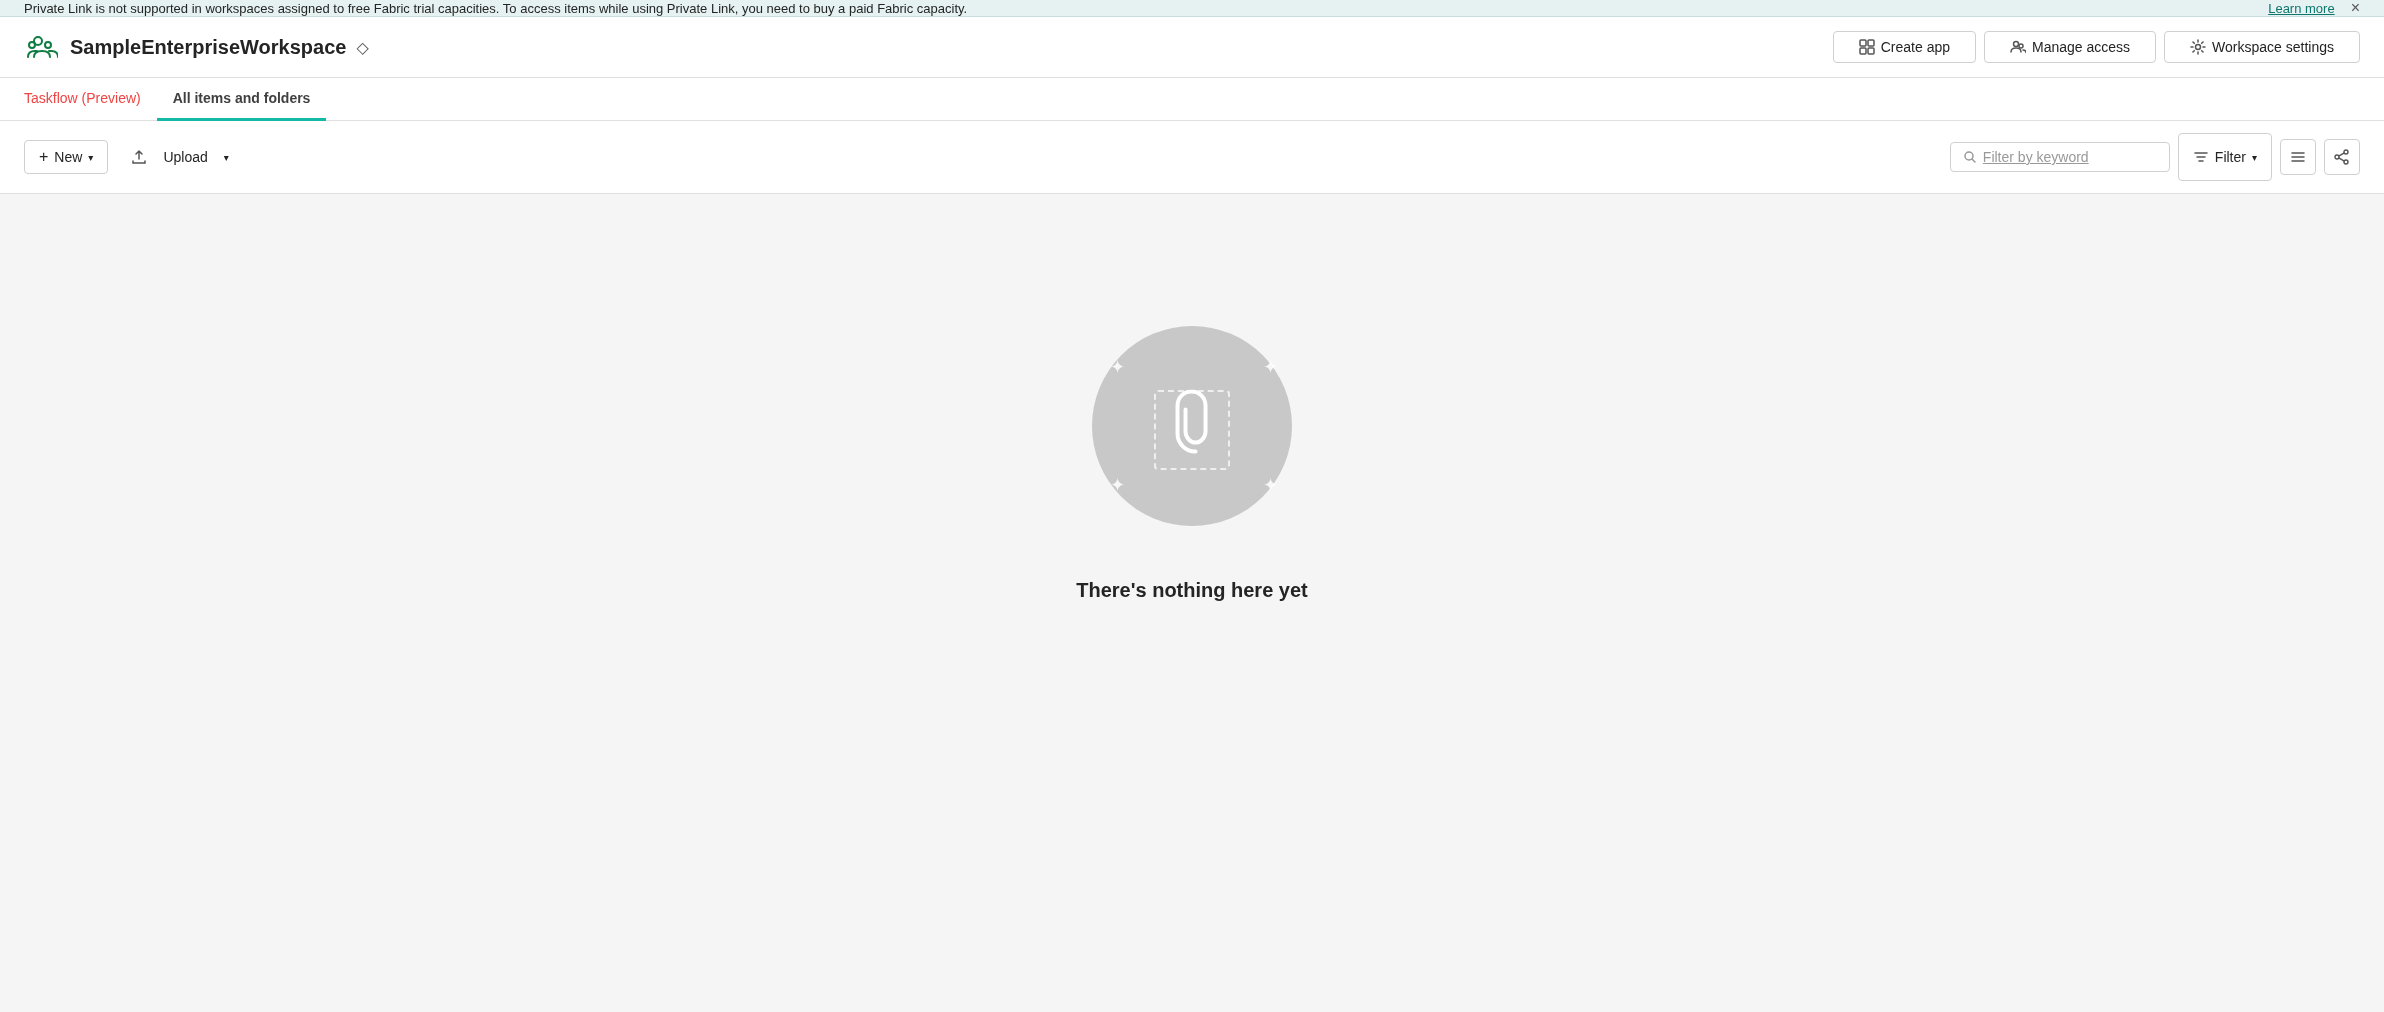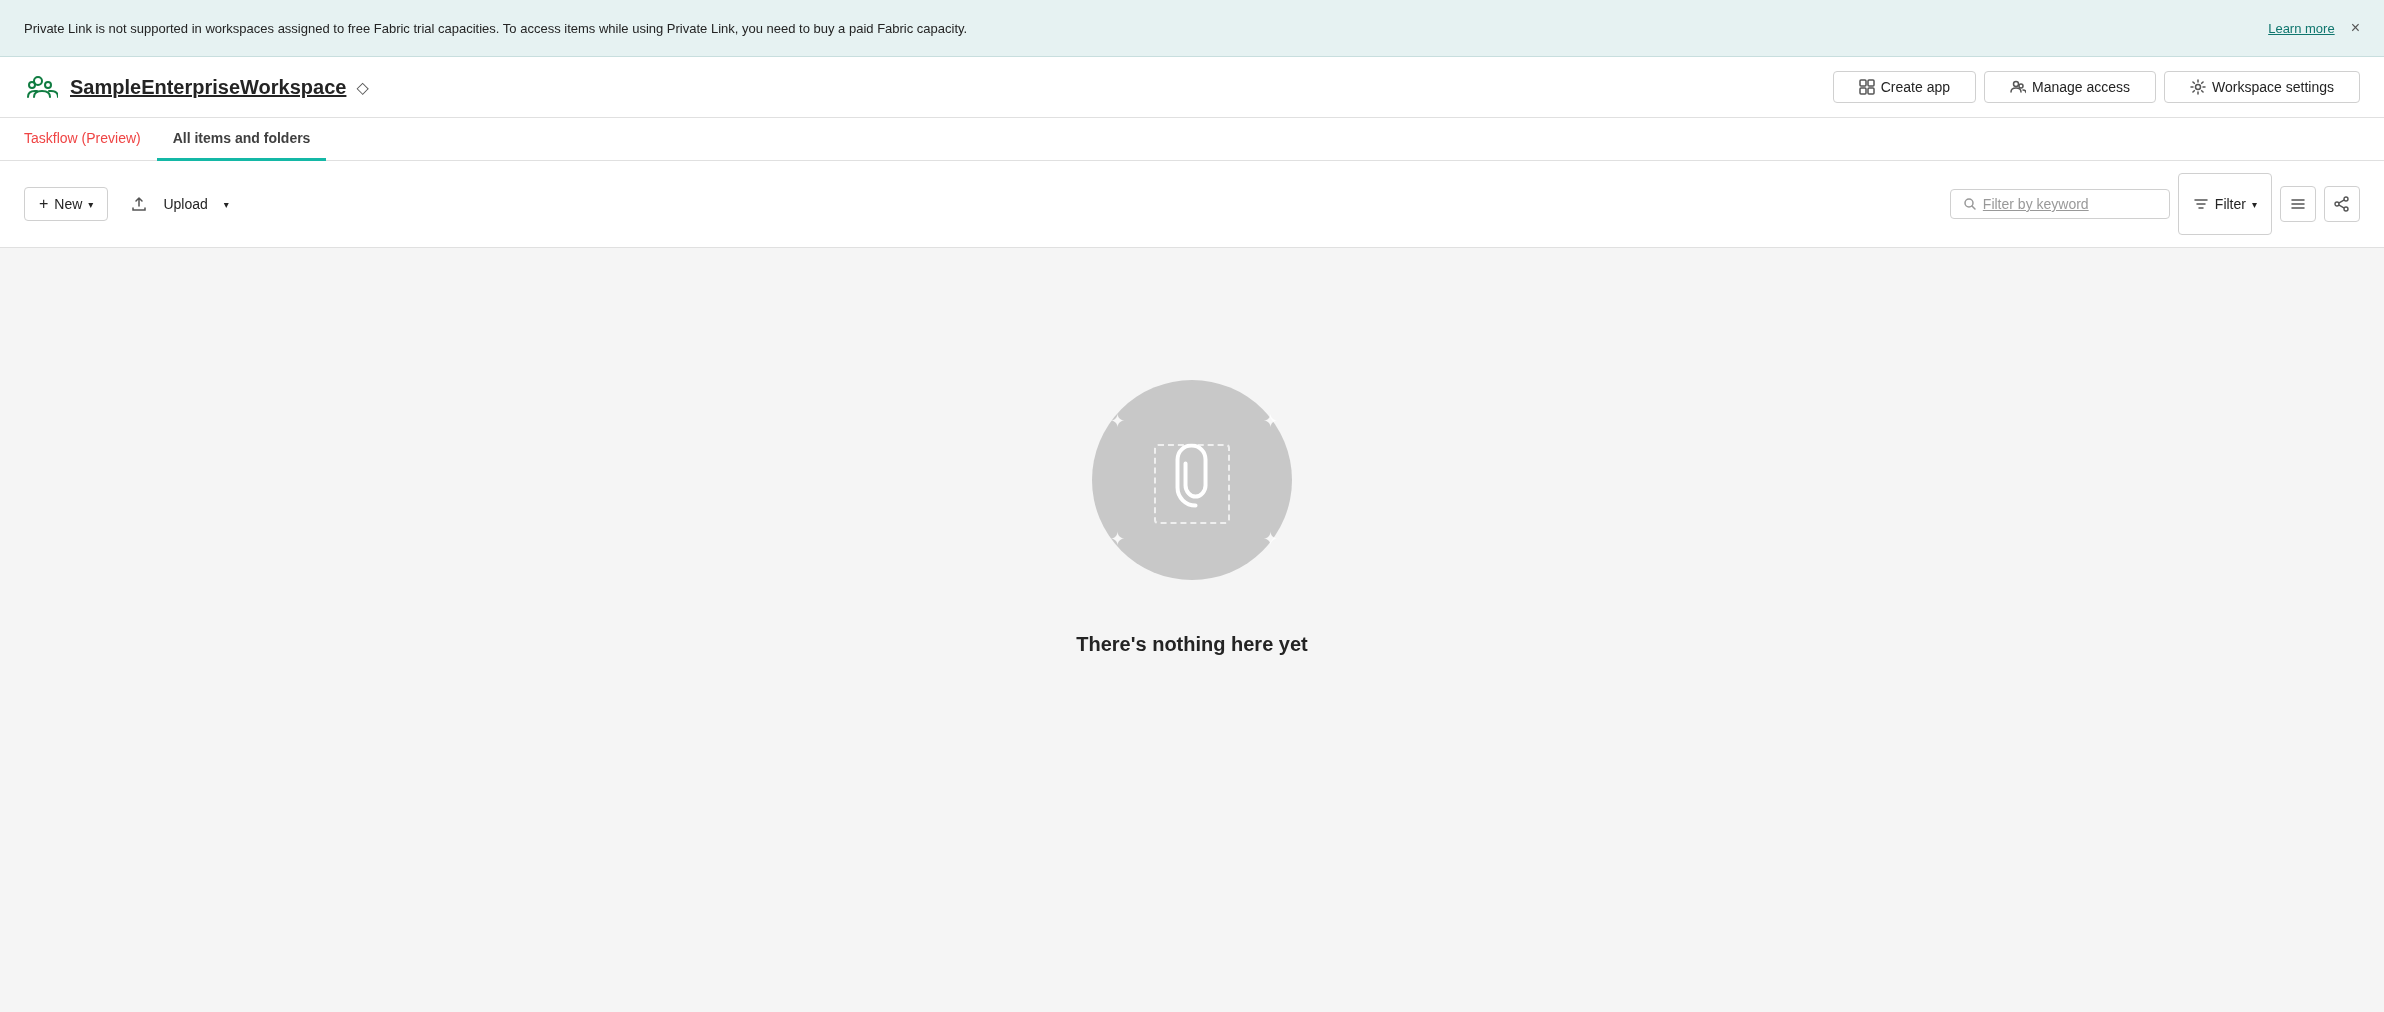--- a/index.html
+++ b/index.html
@@ -2,21 +2,21 @@
 <html><head>
   <meta charset="utf-8">
   <style>
     * { box-sizing: border-box; margin: 0; padding: 0; }
     body { font-family: 'Segoe UI', sans-serif; background: #f5f5f5; color: #242424; font-size: 14px; }
 
     
     .banner {
       background: #e6f2f2;
       border-bottom: 1px solid #c8dede;
-      padding: 20px 24px;
+      padding: 0 24px;
       display: flex;
       align-items: center;
       justify-content: space-between;
       font-size: 13px;
       color: #242424;
     }
     .banner-text { flex: 1; }
     .banner-learn-more {
       color: #0f766e;
       text-decoration: underline;
@@ -52,21 +52,20 @@
       width: 36px;
       height: 36px;
       display: flex;
       align-items: center;
       justify-content: center;
     }
     .workspace-name {
       font-size: 20px;
       font-weight: 600;
       color: #242424;
-      text-decoration: underline;
     }
     .diamond-icon {
       font-size: 16px;
       color: #555;
     }
     .header-right {
       display: flex;
       align-items: center;
       gap: 8px;
     }
@@ -161,21 +160,21 @@
       background: #fff;
       min-width: 220px;
       color: #999;
       font-size: 14px;
       text-decoration: underline;
     }
     .btn-filter {
       display: flex;
       align-items: center;
       gap: 6px;
-      padding: 22px 14px;
+      padding: 15px 14px;
       border: 1px solid #d0d0d0;
       border-radius: 4px;
       background: #fff;
       cursor: pointer;
       font-size: 14px;
       color: #242424;
     }
     .btn-icon {
       display: flex;
       align-items: center;

